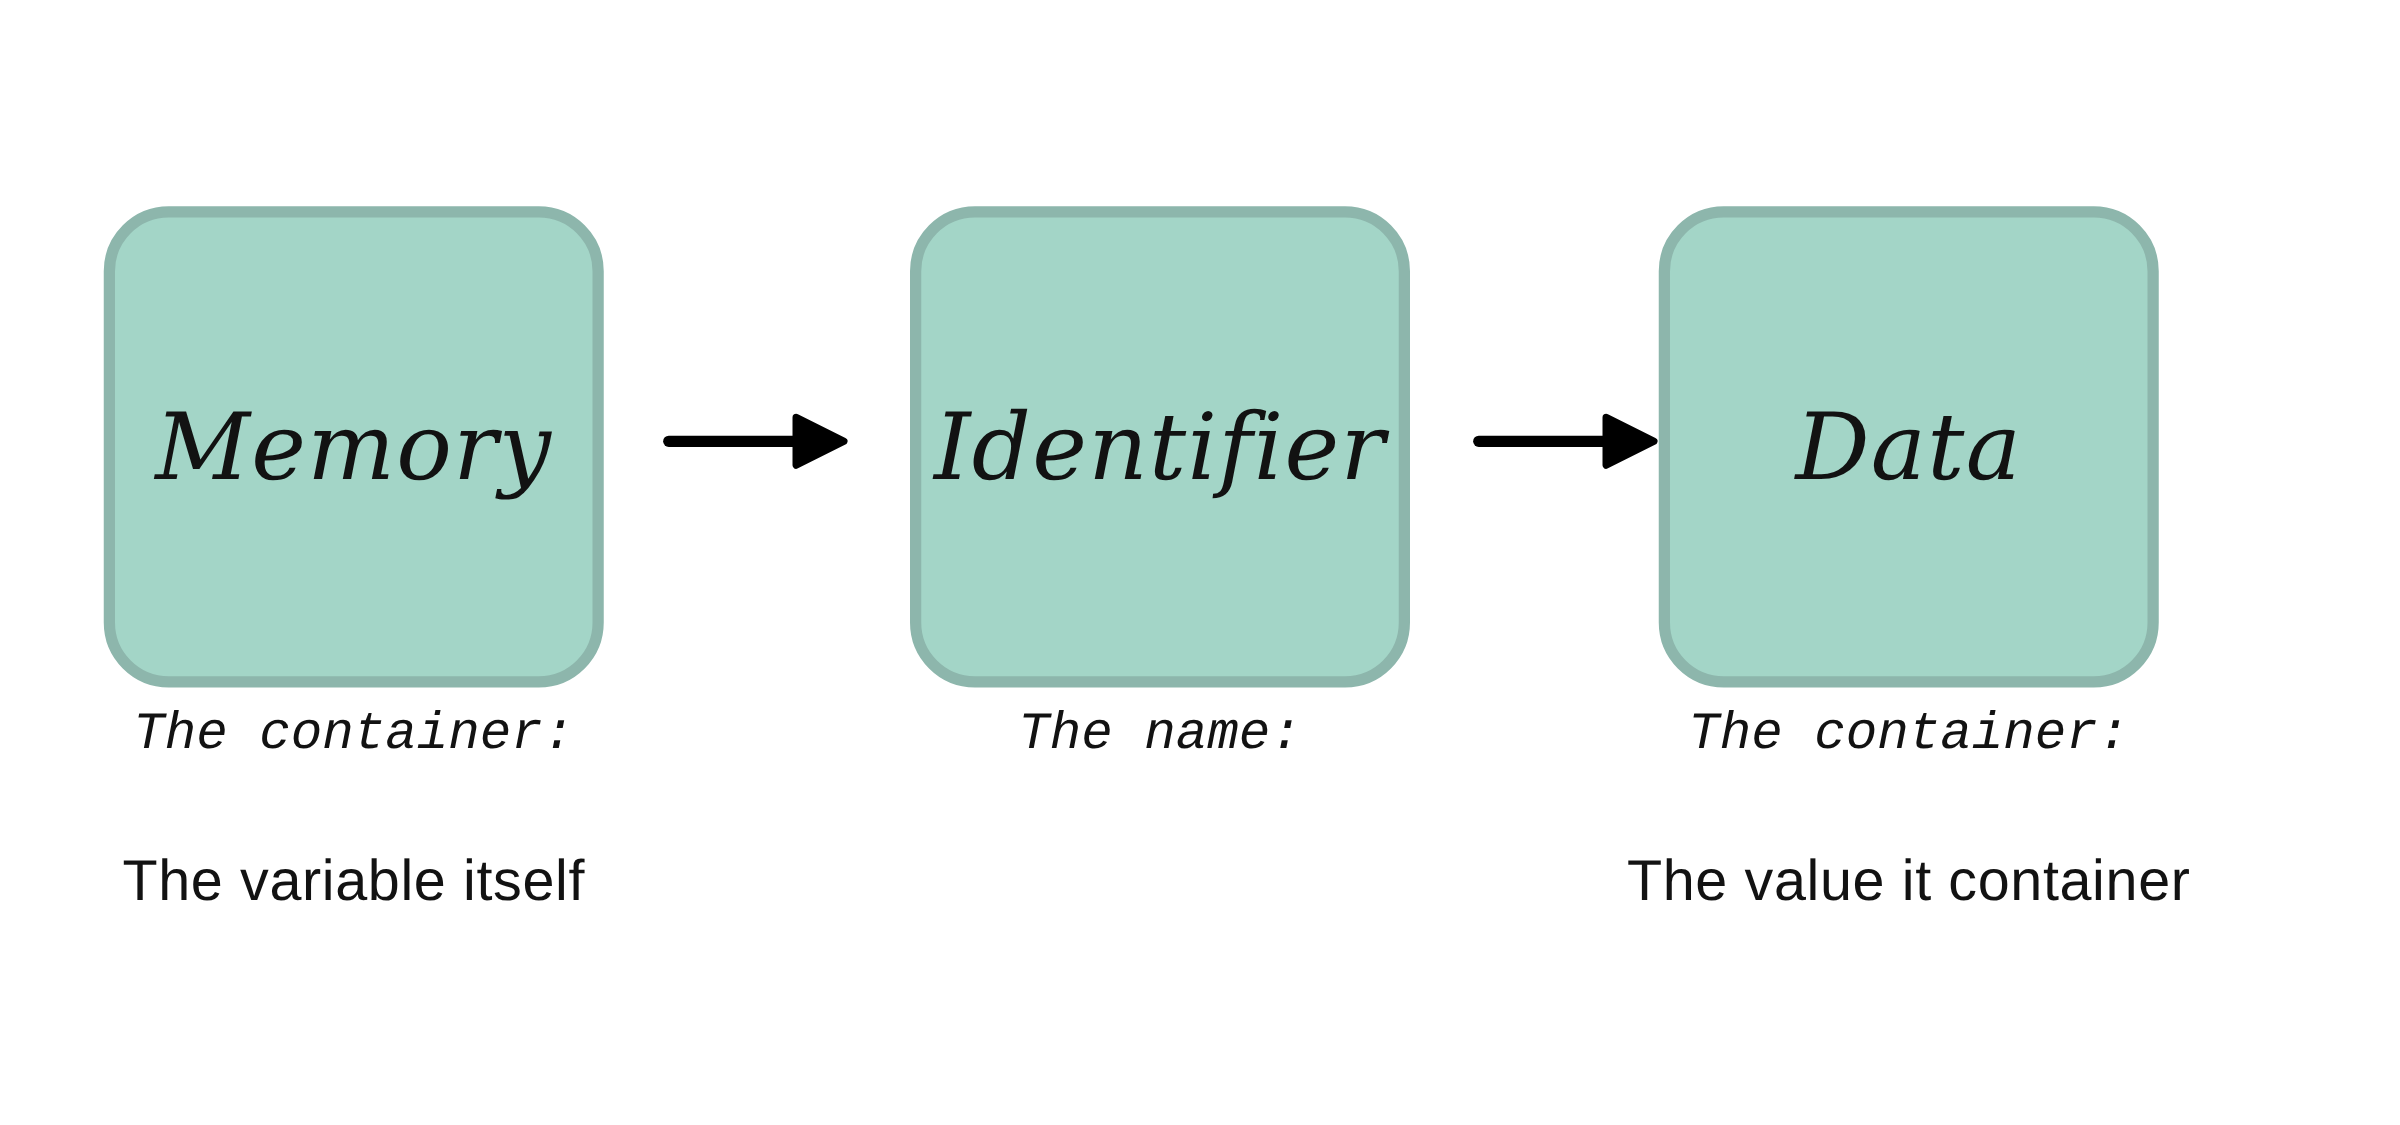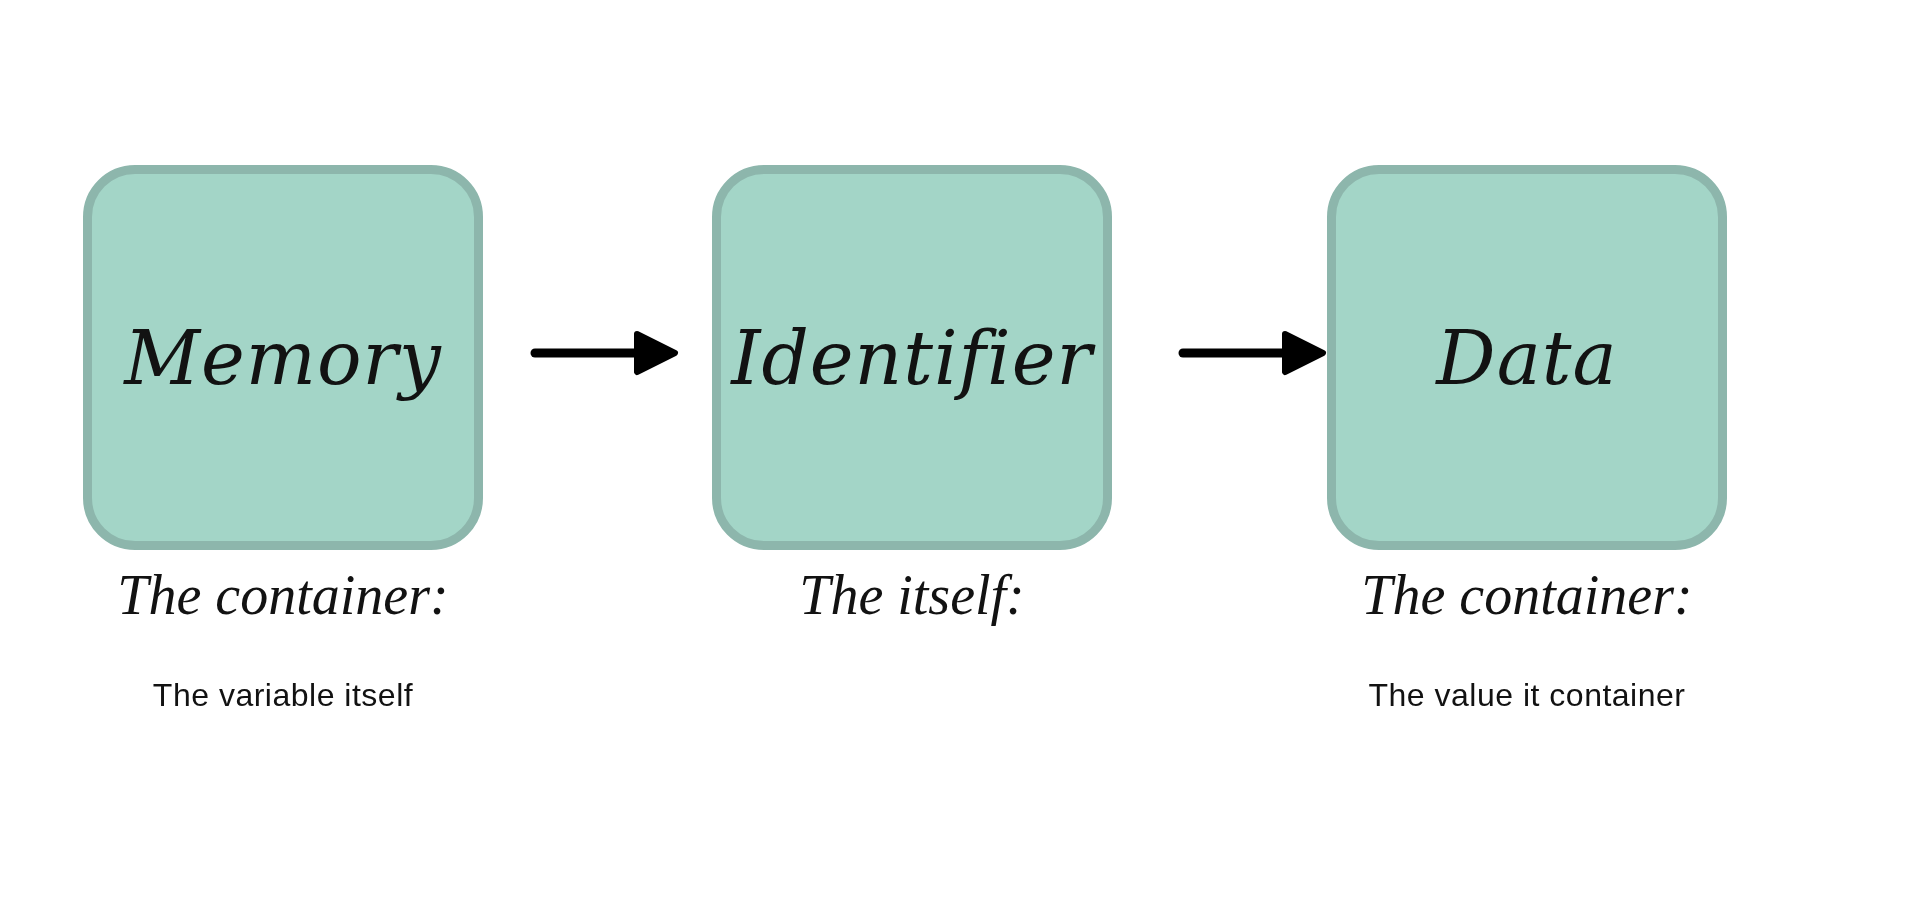--- a/index.html
+++ b/index.html
@@ -19,21 +19,21 @@
     overflow: hidden;
     font-family: "Liberation Sans", sans-serif;
     color: var(--text);
   }
   .column {
     position: absolute;
     top: 165px;
     width: 400px;
   }
   .col-1 { left: 83px; }
-  .col-2 { left: 712px; }
+  .col-2 { left: 728px; }
   .col-3 { left: 1327px; }
   .box {
     width: 400px;
     height: 385px;
     background: var(--box_fill);
     border: 9px solid var(--box_border);
     border-radius: 52px;
     display: flex;
     align-items: center;
     justify-content: center;
@@ -46,36 +46,36 @@
     color: var(--text);
     letter-spacing: 1px;
     white-space: nowrap;
   }
   .caption-script {
     position: absolute;
     top: 398px;
     left: 50%;
     transform: translateX(-50%);
     white-space: nowrap;
-    font-family: Liberation Serif, serif;
+    font-family: Liberation Mono, monospace;
     font-style: italic;
     font-weight: 400;
-    font-size: 56px;
+    font-size: 42px;
     color: var(--text);
     text-align: right;
   }
   .caption-plain {
     position: absolute;
     top: 512px;
     left: 50%;
     transform: translateX(-50%);
     white-space: nowrap;
     font-family: "Liberation Sans", sans-serif;
     font-weight: 400;
-    font-size: 32px;
+    font-size: 46px;
     letter-spacing: 0.5px;
     color: var(--text);
   }
   .arrow {
     position: absolute;
     top: 329px;
   }
   .arrow-1 { left: 528px; }
   .arrow-2 { left: 1176px; }
 </style>
@@ -94,21 +94,21 @@
 
   <svg class="arrow arrow-1" width="154" height="48" viewBox="0 0 154 48">
     <line x1="7" y1="24" x2="110" y2="24" stroke="#000000" stroke-width="9" stroke-linecap="round"></line>
     <path d="M109 5 L147 24 L109 43 Z" fill="#000000" stroke="#000000" stroke-width="6" stroke-linejoin="round"></path>
   </svg>
 
   <div class="column col-2">
     <div class="box">
       <span class="box-label">Identifier</span>
     </div>
-    <div class="caption-script">The itself:</div>
+    <div class="caption-script">The name:</div>
   </div>
 
   <svg class="arrow arrow-2" width="154" height="48" viewBox="0 0 154 48">
     <line x1="7" y1="24" x2="110" y2="24" stroke="#000000" stroke-width="9" stroke-linecap="round"></line>
     <path d="M109 5 L147 24 L109 43 Z" fill="#000000" stroke="#000000" stroke-width="6" stroke-linejoin="round"></path>
   </svg>
 
   <div class="column col-3">
     <div class="box">
       <span class="box-label">Data</span>

